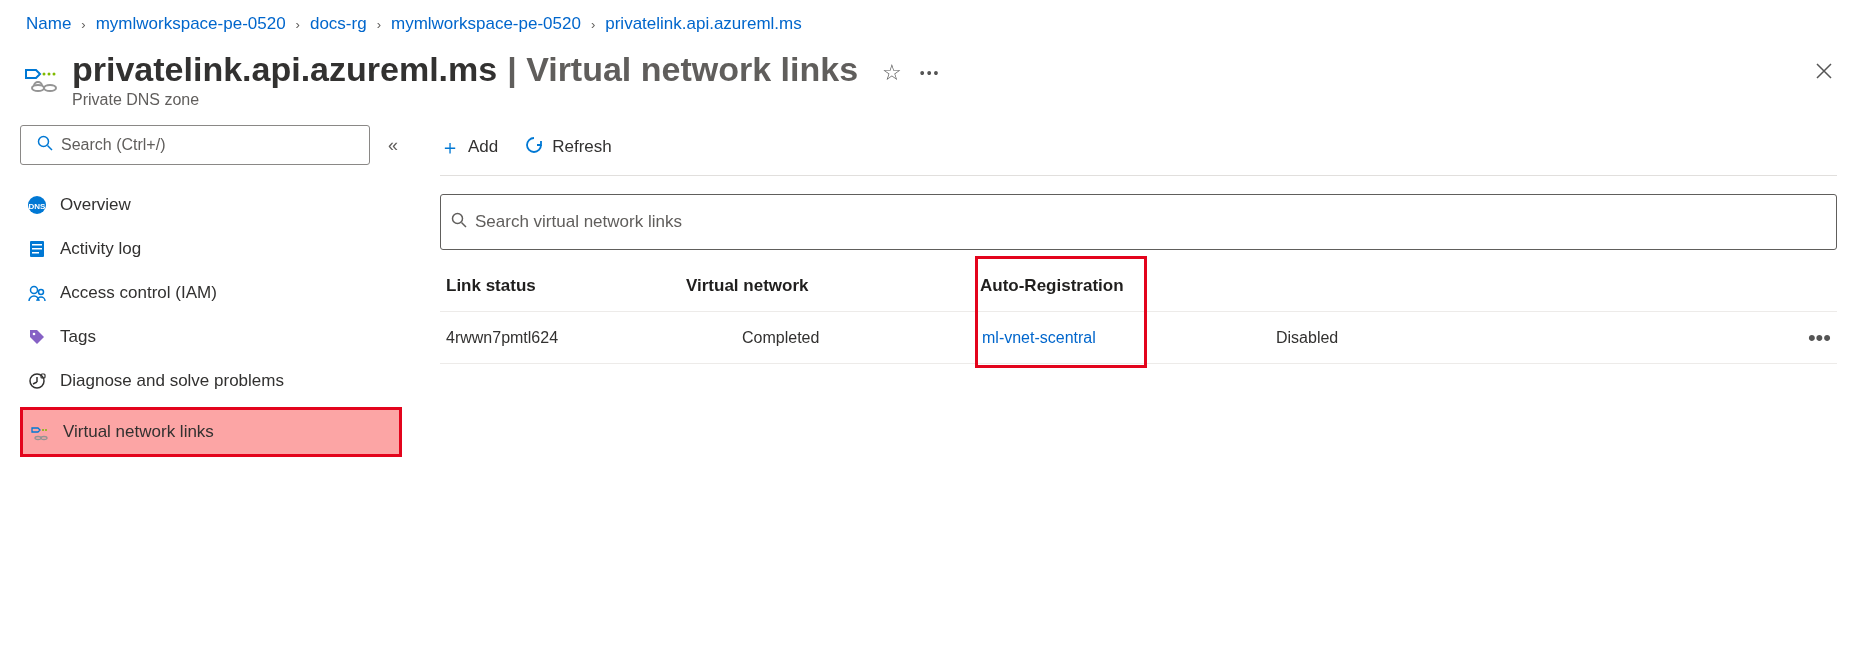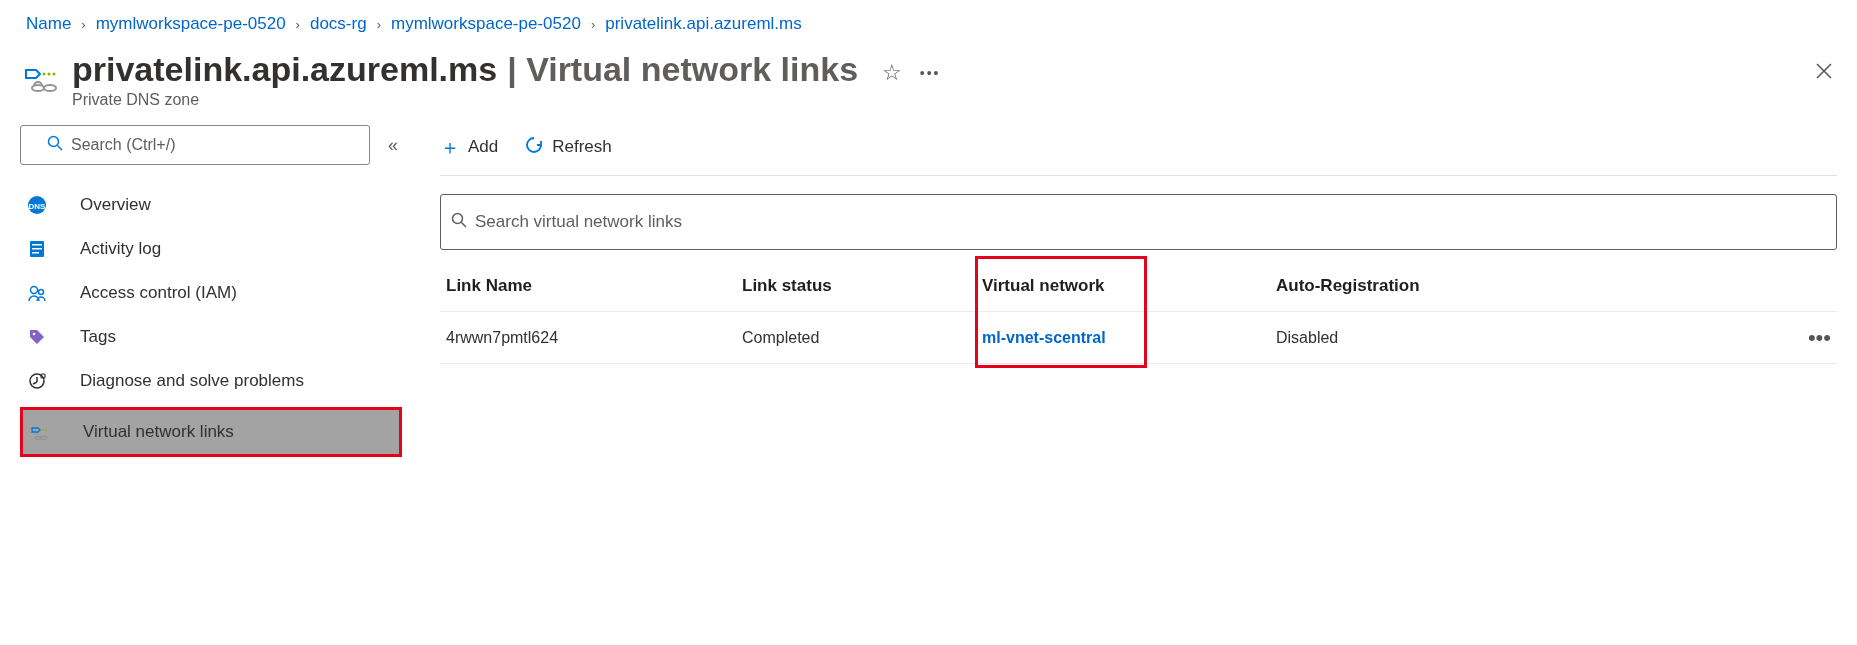--- a/index.html
+++ b/index.html
@@ -18,46 +18,46 @@
   .header-row { display: flex; align-items: flex-start; padding: 6px 0 10px 0;}
   .hdr-icon { width: 44px; height: 44px; margin-right: 8px; display:flex;align-items:center;justify-content:center; margin-top:6px;}
   .page-title { font-size: 34px; font-weight: 600; display: flex; align-items: center; gap: 4px;}
   .page-title .thin { font-weight: 700; color: #605e5c; padding-left:6px;}
   .page-subtitle { font-size: 16px; color: #605e5c; margin-top:2px;}
   .hdr-actions { display:flex;align-items:center; gap:18px; margin-left:24px; margin-top:10px; font-size:22px; color:#555;}
   .hdr-close { margin-left:auto; font-size:22px; color:#555; margin-top:10px; cursor:pointer; padding-right:4px;}
   .content { display:flex; margin-top:6px;}
   .sidebar { width: 382px; flex-shrink:0; }
   .search-row { display:flex; align-items:center; gap:14px; margin-bottom:18px;}
-  .search-box { flex:1; height:40px; border:1px solid #8a8886; border-radius:3px; display:flex; align-items:center; padding:0 26px; gap:8px; cursor:text;}
+  .search-box { flex:1; height:40px; border:1px solid #8a8886; border-radius:3px; display:flex; align-items:center; padding:0 16px; gap:8px; cursor:text;}
   .search-box input { border:none; outline:none; flex:1; font-size:16px; font-style:normal; color:#323130; background:transparent;}
   .search-box input::placeholder { color:#605e5c; }
   .chevrons { color:#605e5c; font-size:18px; cursor:pointer; width:18px; text-align:center;}
-  .nav-item { display:flex; align-items:center; gap:32px; height:44px; padding:0 6px; cursor:pointer; font-size:17px; color:#323130;}
+  .nav-item { display:flex; align-items:center; gap:12px; height:44px; padding:0 6px; cursor:pointer; font-size:17px; color:#323130;}
   .nav-item .icon { width:22px; height:22px; display:flex; align-items:center; justify-content:center; flex-shrink:0;}
   .nav-section { font-size:17px; font-weight:400; color:#323130; padding:20px 0 8px 0;}
-  .nav-item.selected { background:#a3a3a3; }
+  .nav-item.selected { background:#fca5a5; }
   .red-box-nav { border:3px solid #e3041c; margin-top:4px;}
   .main { flex:1; padding-left:38px; padding-top:0;}
   .toolbar { display:flex; align-items:center; gap:26px; height:44px; margin-bottom:6px;}
   .tool-btn { display:flex; align-items:center; gap:8px; cursor:pointer; font-size:17px; color:#323130;}
   .tool-btn .glyph { color:#0078d4; font-size:20px; }
   .main hr { border:none; border-top:1px solid #e1dfdd; margin:6px 0 18px 0;}
   .filter-box { width:100%; height:56px; border:1px solid #605e5c; border-radius:3px; display:flex; align-items:center; padding:12px 10px; gap:8px; cursor:text;}
   .filter-box input { border:none; outline:none; flex:1; font-size:17px; background:transparent;}
   .filter-box input::placeholder { color:#605e5c; }
   .table { width:100%; margin-top:10px;}
   .table-row { display:flex; align-items:center; height:52px; border-bottom:1px solid #edebe9; padding:0 6px;}
   .table-row.header { font-weight:600; font-size:17px; color:#201f1e;}
   .col1 { flex:0 0 296px; }
   .col2 { flex:0 0 240px; }
   .col3 { flex:0 0 294px; }
   .col4 { flex:1; }
   .col5 { flex:0 0 40px; text-align:right; color:#555; font-size:22px;}
-  .vnet-link { color:#0066cc;font-weight:bold; }
+  .vnet-link { color:#0066cc; }
   .red-wrap-th, .red-wrap-td { height:50px; display:flex; align-items:center;}
   .hdr-main-block { display:flex; flex-direction:column;}
 </style>
 </head>
 <body>
 
 <div class="breadcrumb">
   <a class="crumb">Name</a>
   <span class="sep">›</span>
   <a class="crumb">mymlworkspace-pe-0520</a>
@@ -213,21 +213,20 @@
             <path d="M10.5 10.5 L15 15" stroke="#605e5c" stroke-width="1.5"></path>
           </svg>
       </span>
       <input type="text" placeholder="Search virtual network links" style="">
     </div>
 
     <div class="table">
       <div style="position:relative;">
 
         <div class="table-row header">
-          <div class="col1">Link Name</div>
           <div class="col2">Link status</div>
           <div class="col3">
             <div class="red-wrap-th">Virtual network</div>
           </div>
           <div class="col4">Auto-Registration</div>
           <div class="col5"></div>
         </div>
 
         <div class="table-row">
           <div class="col1">4rwwn7pmtl624</div>

